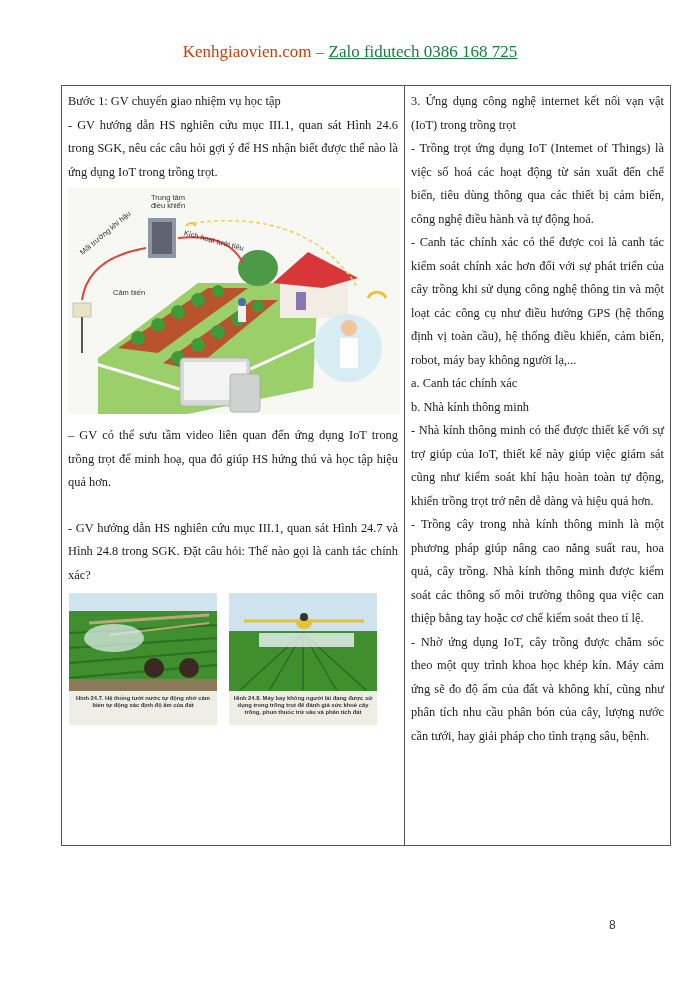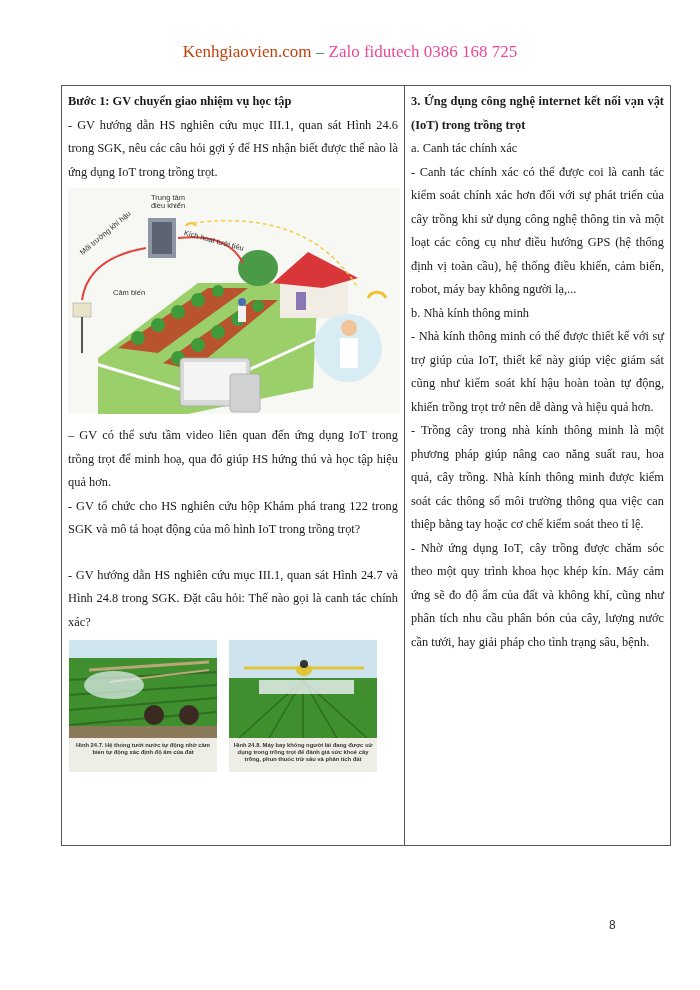--- a/index.html
+++ b/index.html
@@ -5,31 +5,31 @@
     * { box-sizing: border-box; margin: 0; padding: 0; }
     html, body { width: 700px; height: 990px; background: #ffffff; overflow: hidden; }
     body { position: relative; font-family: "Liberation Serif", "DejaVu Serif", serif; color: #1a1a1a; }
 
     .header {
       position: absolute; top: 42px; left: 0; width: 700px; text-align: center;
       font-size: 17px; line-height: 20px;
     }
     .header .site { color: #c2410c; }
     .header .dash { color: #2e9a4f; }
-    .header .zalo { color: #ec4899; }
+    .header .zalo { color: #15803d; text-decoration: underline; }
 
     .table {
       position: absolute; left: 61px; top: 85px; width: 610px; height: 761px;
       border: 1px solid #555; display: flex;
     }
     .col-left { width: 343px; border-right: 1px solid #555; padding: 4px 6px 0 6px; }
     .col-right { width: 266px; padding: 4px 6px 0 6px; }
 
     .p { font-size: 12.4px; line-height: 23.5px; text-align: justify; }
-    .p.b { font-weight: bold; }
+    .p.b { font-weight: normal; }
     .gap { height: 22px; }
 
     .fig-main {
       position: relative; width: 332px; height: 226px; margin: 4px 0 10px 0;
       background: #fca5a5; overflow: hidden;
     }
     .fig-main svg { position: absolute; left: 0; top: 0; }
     .lbl { position: absolute; font-family: "Liberation Sans", "DejaVu Sans", sans-serif; font-size: 7.5px; color: #333; }
 
     .photos { display: flex; gap: 12px; margin: 6px 0 6px 1px; }
@@ -114,21 +114,20 @@
         <rect x="170" y="118" width="8" height="16" fill="#f0f0f0"></rect>
         <circle cx="174" cy="114" r="4" fill="#4a6fb0"></circle>
       </svg>
       <span class="lbl" style="left:80px;top:6px;width:40px;text-align:center;line-height:8px;">Trung tâm điều khiển</span>
       <span class="lbl" style="left:10px;top:62px;transform:rotate(-40deg);transform-origin:left top;">Môi trường khí hậu</span>
       <span class="lbl" style="left:115px;top:48px;transform:rotate(15deg);">Kích hoạt tưới tiêu</span>
       <span class="lbl" style="left:45px;top:100px;">Cảm biến</span>
     </div>
 
     <p class="p">– GV có thể sưu tầm video liên quan đến ứng dụng IoT trong trồng trọt để minh hoạ, qua đó giúp HS hứng thú và học tập hiệu quả hơn.</p>
-    <p class="p">- GV tổ chức cho HS nghiên cứu hộp Khám phá trang 122 trong SGK và mô tả hoạt động của mô hình IoT trong trồng trọt?</p>
     <div class="gap"></div>
     <p class="p">- GV hướng dẫn HS nghiên cứu mục III.1, quan sát Hình 24.7 và Hình 24.8 trong SGK. Đặt câu hỏi: Thế nào gọi là canh tác chính xác?</p>
 
     <div class="photos">
       <div class="photo">
         <div class="img">
           <svg width="148" height="98" viewBox="0 0 148 98">
             <rect x="0" y="0" width="148" height="22" fill="#cfe6ef"></rect>
             <rect x="0" y="18" width="148" height="80" fill="#3f8f2e"></rect>
             <g stroke="#2d6f20" stroke-width="2">
@@ -166,22 +165,23 @@
           </svg>
         </div>
         <div class="cap">Hình 24.8. Máy bay không người lái đang được sử dụng trong trồng trọt để đánh giá sức khoẻ cây trồng, phun thuốc trừ sâu và phân tích đất</div>
       </div>
     </div>
 
   </div>
 
   <div class="col-right">
     <p class="p b">3. Ứng dụng công nghệ internet kết nối vạn vật (IoT) trong trồng trọt</p>
+    <p class="p">- Trồng trọt ứng dụng IoT (Intemet of Things) là việc số hoá các hoạt động từ sản xuất đến chế biến, tiêu dùng thông qua các thiết bị cảm biến, công nghệ điều hành và tự động hoá.</p>
+    <p class="p">- Canh tác chính xác có thể được coi là canh tác kiểm soát chính xác hơn đối với sự phát triển của cây trồng khi sử dụng công nghệ thông tin và một loạt các công cụ như điều hướng GPS (hệ thống định vị toàn cầu), hệ thống điều khiển, cảm biến, robot, máy bay không người lạ,...</p>
     <p class="p">a. Canh tác chính xác</p>
-    <p class="p">- Canh tác chính xác có thể được coi là canh tác kiểm soát chính xác hơn đối với sự phát triển của cây trồng khi sử dụng công nghệ thông tin và một loạt các công cụ như điều hướng GPS (hệ thống định vị toàn cầu), hệ thống điều khiển, cảm biến, robot, máy bay không người lạ,...</p>
     <p class="p">b. Nhà kính thông minh</p>
     <p class="p">- Nhà kính thông minh có thể được thiết kế với sự trợ giúp của IoT, thiết kế này giúp việc giám sát cũng như kiểm soát khí hậu hoàn toàn tự động, khiến trồng trọt trở nên dễ dàng và hiệu quả hơn.</p>
     <p class="p">- Trồng cây trong nhà kính thông minh là một phương pháp giúp nâng cao năng suất rau, hoa quả, cây trồng. Nhà kính thông minh được kiểm soát các thông số môi trường thông qua việc can thiệp bằng tay hoặc cơ chế kiểm soát theo tỉ lệ.</p>
     <p class="p">- Nhờ ứng dụng IoT, cây trồng được chăm sóc theo một quy trình khoa học khép kín. Máy cảm ứng sẽ đo độ ẩm của đất và không khí, cũng như phân tích nhu cầu phân bón của cây, lượng nước cần tưới, hay giải pháp cho tình trạng sâu, bệnh.</p>
   </div>
 </div>
 
 <div class="page-num">8</div>
 
 </body></html>

